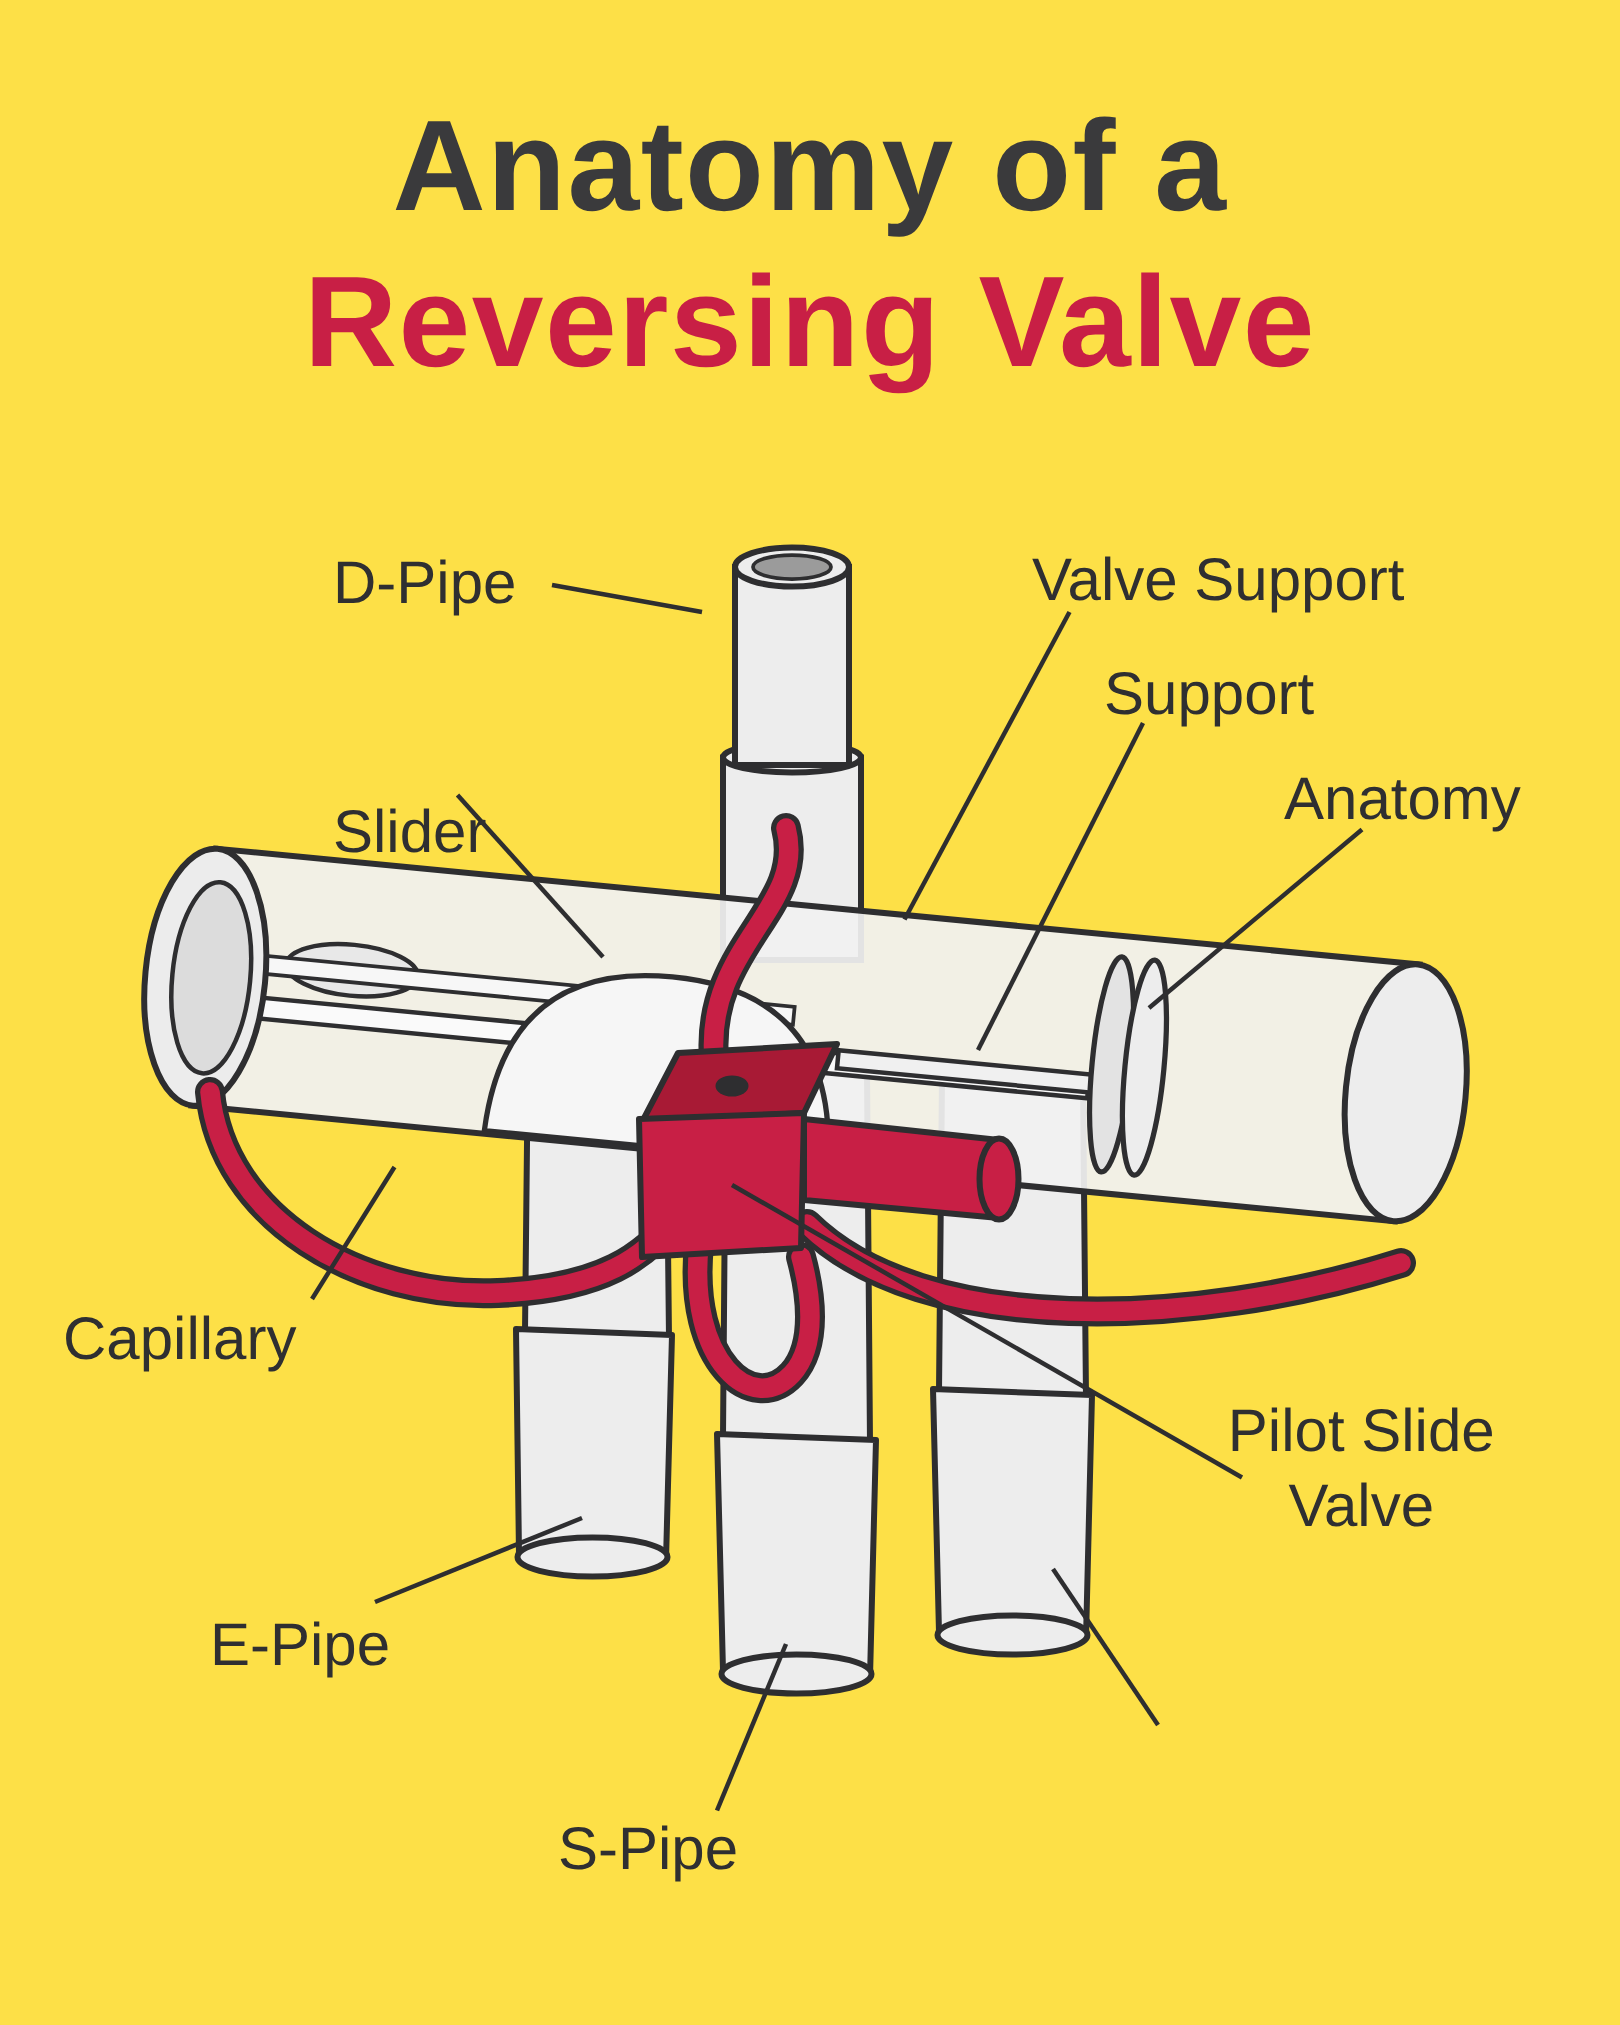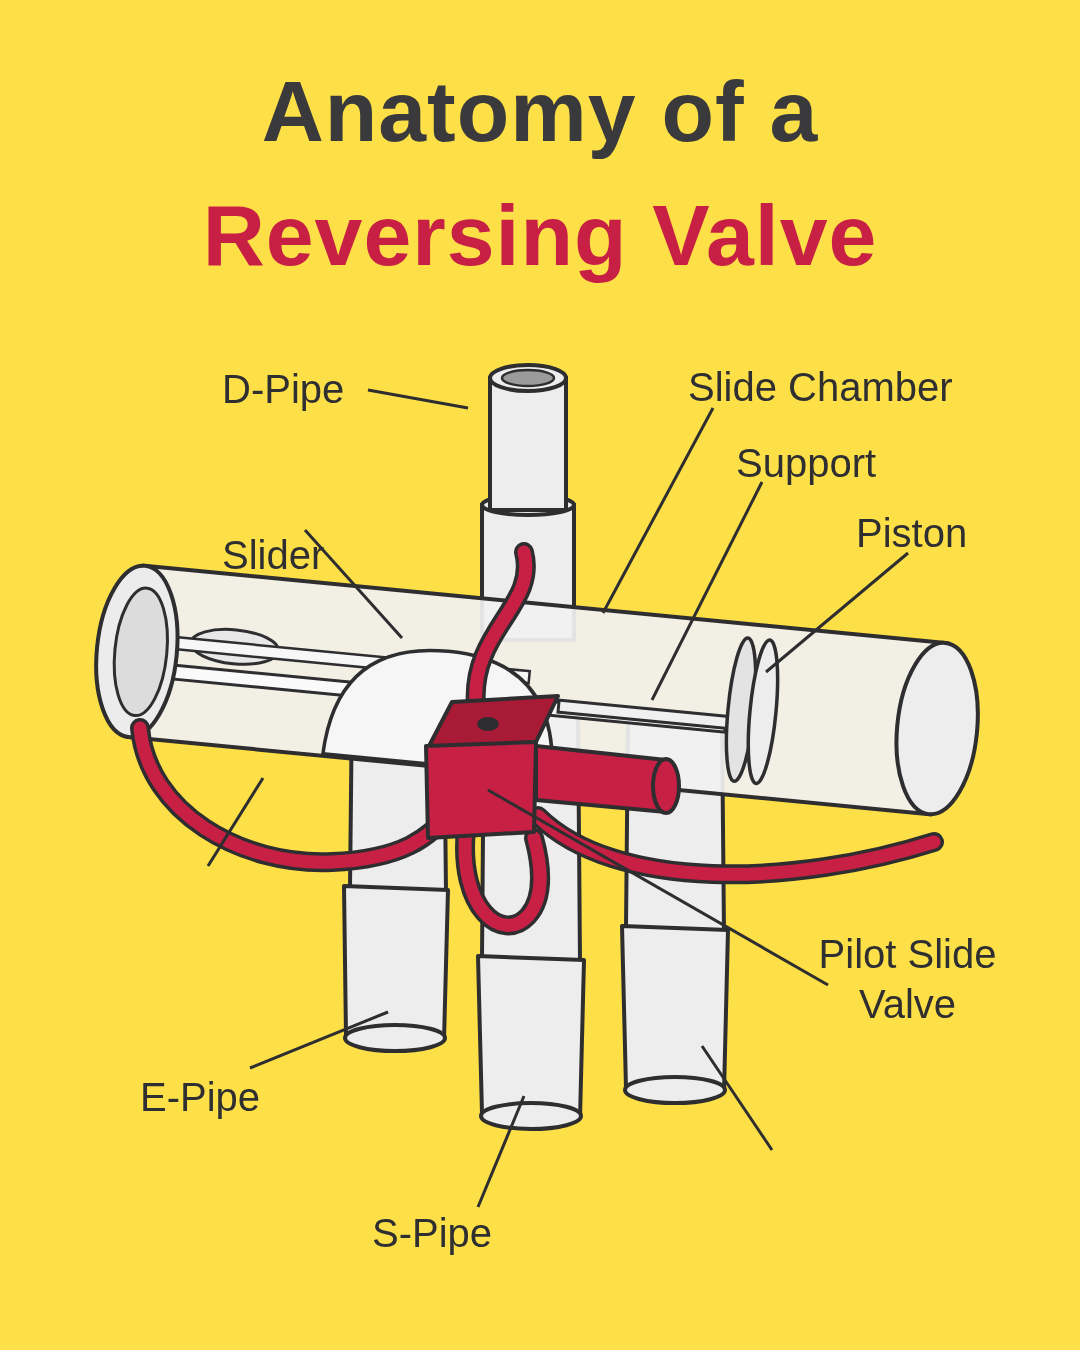--- a/index.html
+++ b/index.html
@@ -14,21 +14,21 @@
   }
   .title-line{
     position:absolute;
     left:0;width:1080px;
     text-align:center;
     font-weight:700;
     font-size:86px;
     letter-spacing:1px;
   }
   .title-line.l1{top:62px;color:#3a3a3c;}
-  .title-line.l2{top:186px;color:#c81f45;}
+  .title-line.l2{top:166px;color:#c81f45;}
   .diagram-svg{position:absolute;left:0;top:0;}
   .dlabel{
     position:absolute;
     font-size:40px;
     color:#2f2f31;
     white-space:nowrap;
     line-height:1.25;
     text-align:right;
   }
   .dlabel.wrap{white-space:normal;text-align:center;}
@@ -122,21 +122,22 @@
       <line x1="305" y1="530" x2="402" y2="638"></line>
       <line x1="208" y1="866" x2="263" y2="778"></line>
       <line x1="250" y1="1068" x2="388" y2="1012"></line>
       <line x1="478" y1="1207" x2="524" y2="1096"></line>
       <line x1="828" y1="985" x2="488" y2="790"></line>
       <line x1="772" y1="1150" x2="702" y2="1046"></line>
     </g>
   </svg>
 
   <div class="dlabel" style="left:222px;top:364px;">D-Pipe</div>
-  <div class="dlabel" style="left:688px;top:362px;">Slide Chamber</div>
+  <div class="dlabel" style="left:688px;top:362px;">Valve Support</div>
   <div class="dlabel" style="left:736px;top:438px;">Support</div>
-  <div class="dlabel" style="left:856px;top:508px;">Piston</div>
+  <div class="dlabel" style="left:856px;top:508px;">Anatomy</div>
   <div class="dlabel" style="left:222px;top:482px;margin-top:48px;">Slider</div>
+  <div class="dlabel" style="left:42px;top:868px;">Capillary</div>
   <div class="dlabel" style="left:372px;top:1208px;">S-Pipe</div>
   <div class="dlabel" style="left:140px;top:1072px;">E-Pipe</div>
   <div class="dlabel wrap" style="left:800px;top:929px;width:215px;">Pilot Slide Valve</div>
 
 </div>
 
 </body></html>

